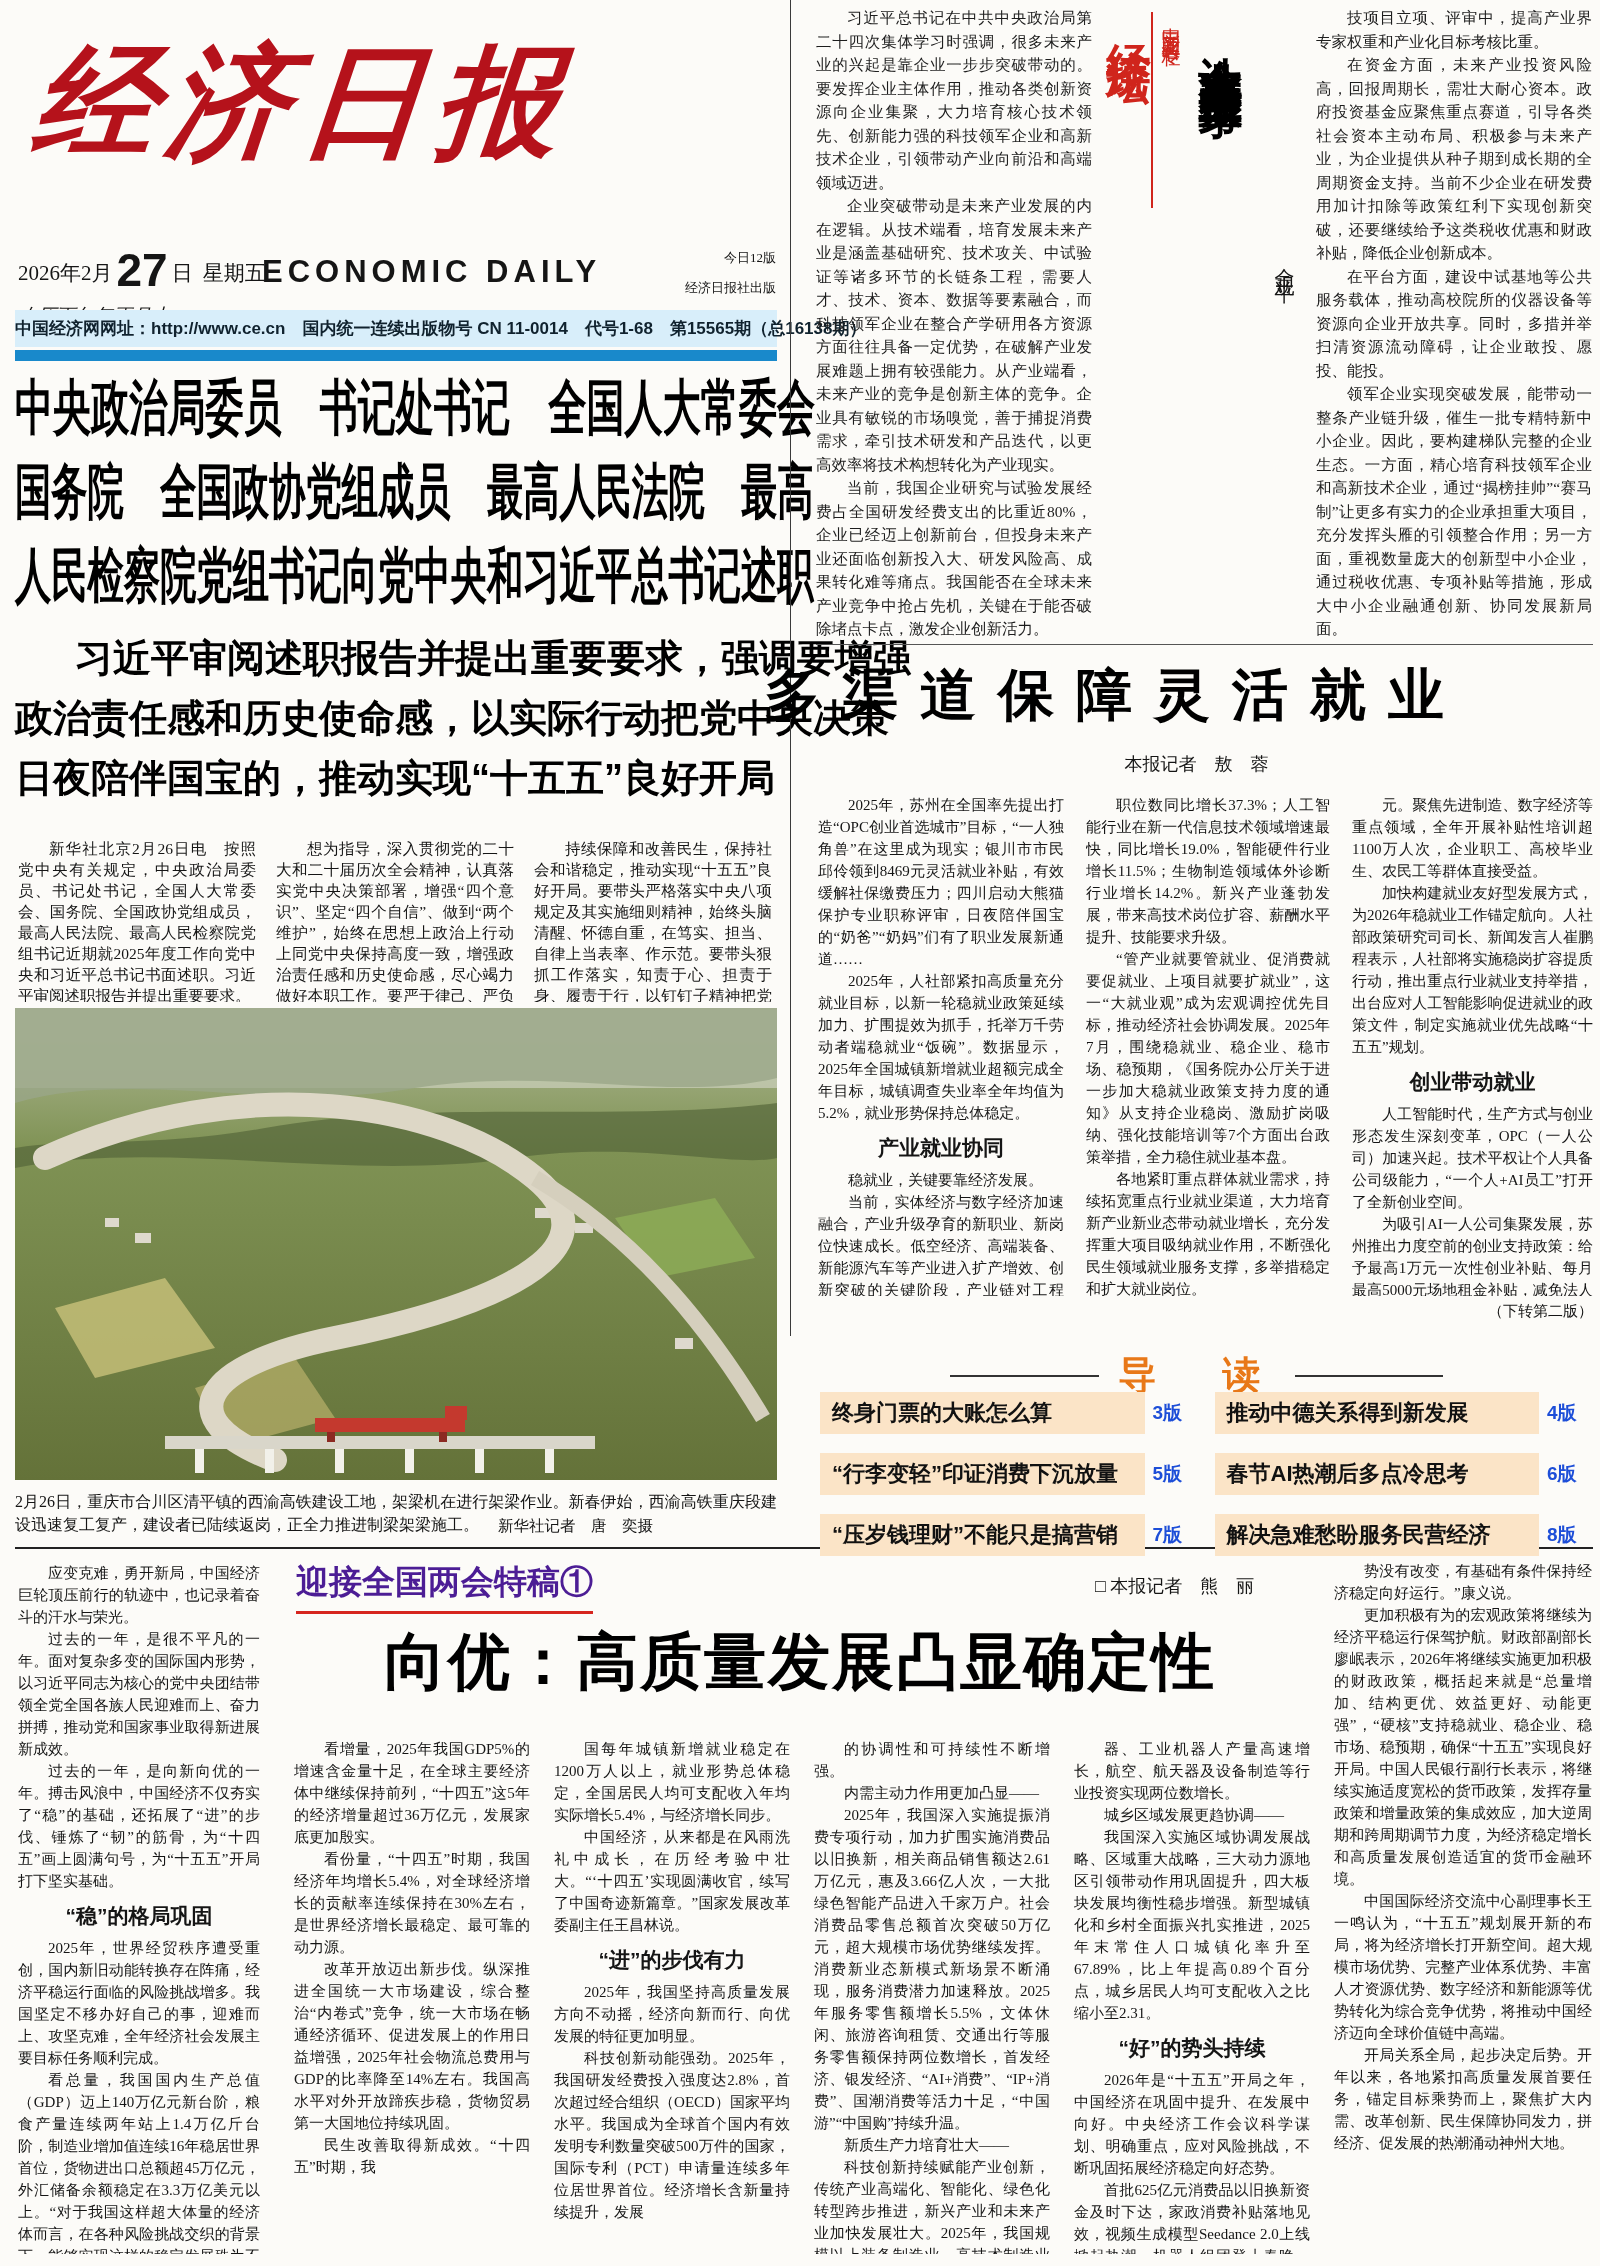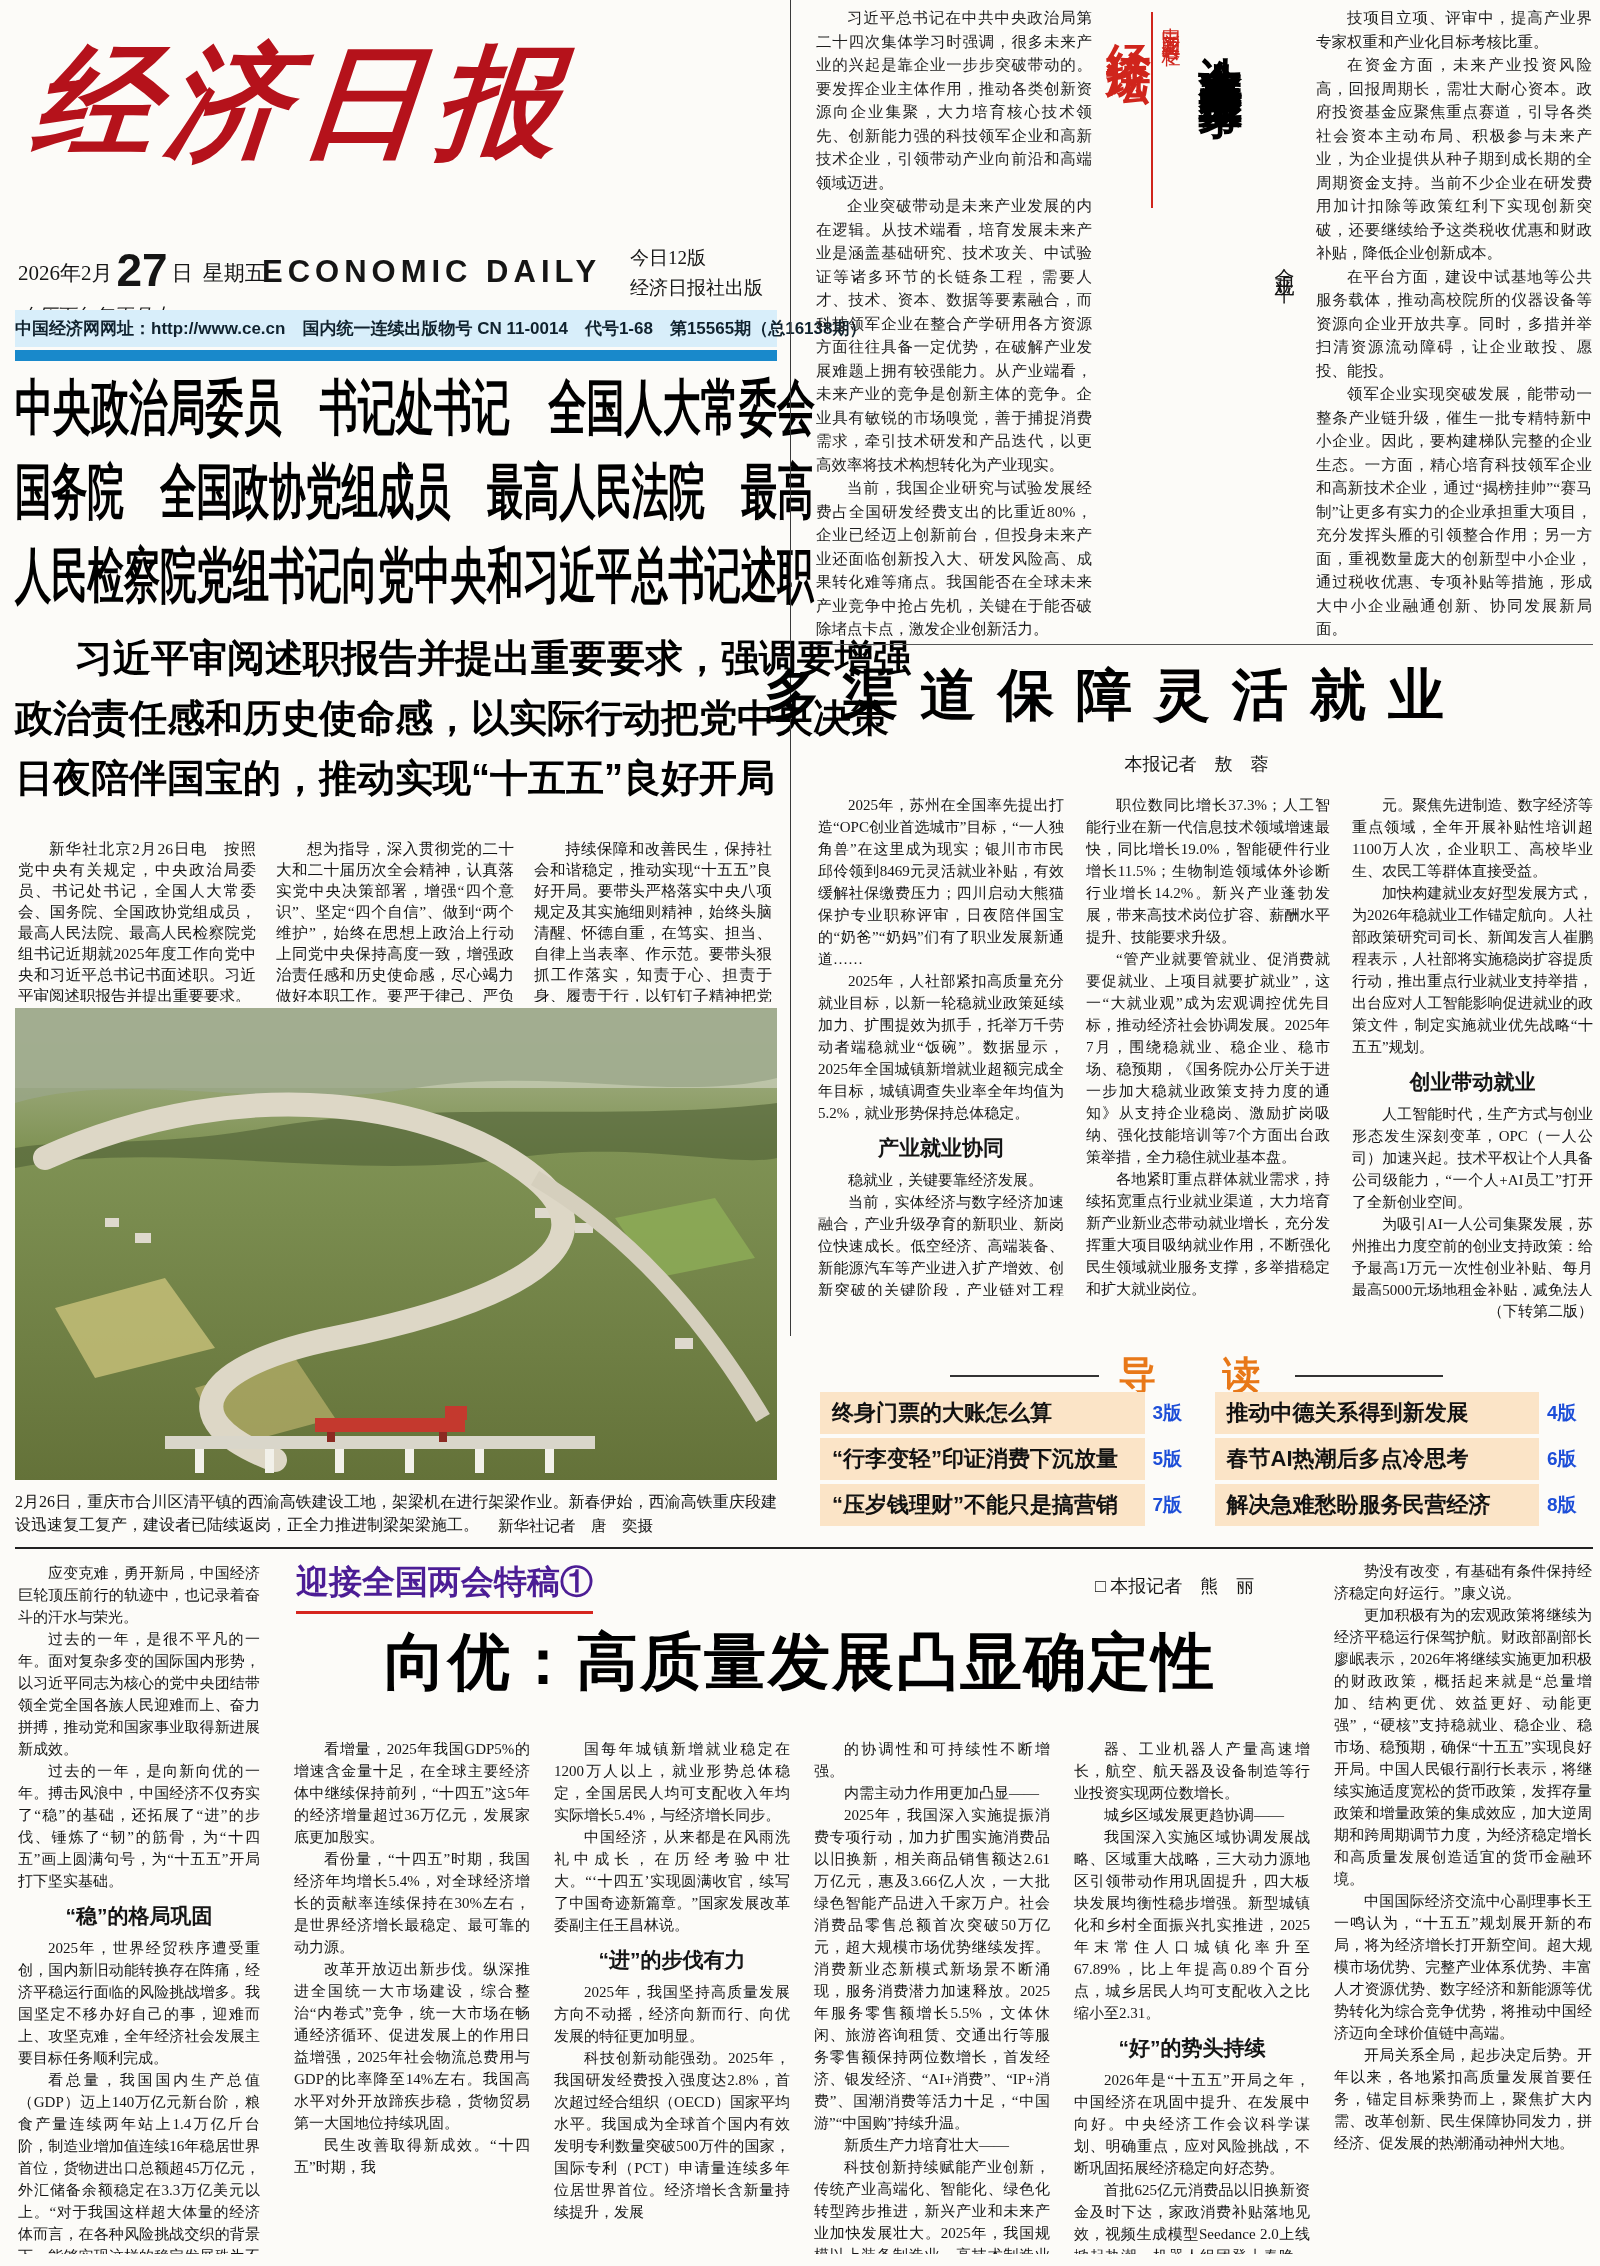--- a/index.html
+++ b/index.html
@@ -9,21 +9,21 @@
   .brand{position:absolute;left:34px;top:22px;font-family:"DejaVu Serif","Liberation Serif",serif;
          font-weight:bold;font-style:italic;font-size:122px;letter-spacing:12px;color:#b5121b;
          transform:skewX(-5deg);white-space:nowrap;}
   .dateblock{position:absolute;left:18px;top:243px;width:240px;font-family:"Liberation Serif",serif;}
   .dateline{font-size:21px;white-space:nowrap;}
   .dateline .day{font-size:46px;font-weight:bold;font-family:"Liberation Sans",sans-serif;padding:0 4px;vertical-align:-6px;}
   .dateline .wk{margin-left:10px;font-family:"Liberation Sans",sans-serif;}
   .lunar{font-size:19px;margin-top:6px;font-style:italic;}
   .entitle{position:absolute;left:262px;top:254px;font-family:"Liberation Sans",sans-serif;font-weight:bold;
            font-size:31px;letter-spacing:5px;white-space:nowrap;}
-  .edition{position:absolute;left:630px;top:243px;width:146px;font-size:19px;line-height:30px;}
+  .edition{position:absolute;left:630px;top:243px;width:146px;text-align:right;font-size:13px;line-height:30px;}
   .infobar{position:absolute;left:15px;top:310px;width:762px;height:37px;background:#d8eefa;
            font-family:"Liberation Sans",sans-serif;font-weight:bold;font-size:17px;line-height:37px;
            text-align:center;color:#10222e;white-space:nowrap;}
   .bluebar{position:absolute;left:15px;top:350px;width:762px;height:11px;background:#1989cb;}
   
   .lead-h{position:absolute;left:15px;top:366px;width:762px;font-family:"Liberation Sans",sans-serif;
           font-weight:900;color:#000;}
   .lead-h .l{display:block;font-size:60px;line-height:84px;white-space:nowrap;transform-origin:0 50%;}
   .lead-sub{position:absolute;left:15px;top:628px;width:762px;font-family:"Liberation Sans",sans-serif;
             font-weight:800;font-size:38px;line-height:60px;color:#000;}
@@ -67,21 +67,21 @@
   #emp-c2{left:1086px;top:794px;width:244px;height:502px;font-size:15px;line-height:22px;}
   #emp-c3{left:1352px;top:794px;width:241px;height:502px;font-size:15px;line-height:22px;}
   .jumpnote{position:absolute;left:1352px;top:1302px;width:241px;text-align:right;font-size:15px;}
   
   .daodu-header{position:absolute;left:800px;top:1350px;width:793px;display:flex;align-items:center;
                 gap:20px;padding:0 150px;box-sizing:border-box;}
   .daodu-header .rule{flex:1;height:2px;background:#333;}
   .daodu-title{font-family:"Liberation Sans",sans-serif;font-weight:900;font-size:38px;letter-spacing:14px;
                color:#e87818;white-space:nowrap;}
   .daodu-grid{position:absolute;left:820px;top:1392px;width:773px;display:grid;
-              grid-template-columns:1fr 1fr;gap:4px 16px;}
+              grid-template-columns:1fr 1fr;gap:19px 16px;}
   .daodu-item{display:flex;align-items:stretch;gap:8px;}
   .daodu-text{flex:1;background:#fbe4c7;padding:6px 12px;font-family:"Liberation Sans",sans-serif;
               font-weight:bold;font-size:22px;color:#111;white-space:nowrap;overflow:hidden;}
   .daodu-page{width:46px;align-self:center;font-family:"Liberation Sans",sans-serif;font-weight:bold;
               font-size:19px;color:#1d4ed8;}
   
   .feat-kicker{position:absolute;left:296px;top:1560px;font-family:"Liberation Sans",sans-serif;
                font-weight:900;font-size:33px;color:#4c1d95;border-bottom:3px solid #d6251f;
                padding-bottom:6px;white-space:nowrap;}
   .feat-byline{position:absolute;left:1095px;top:1574px;font-size:18px;white-space:nowrap;}

